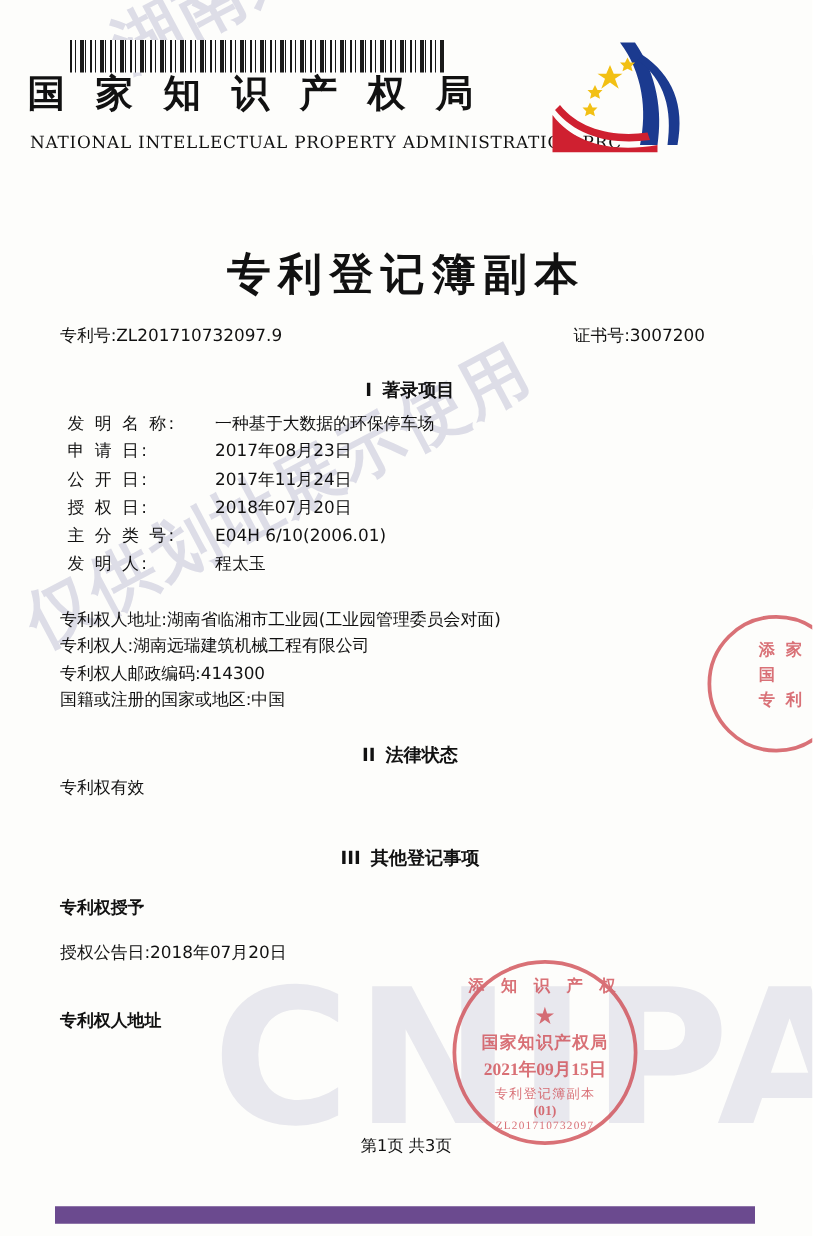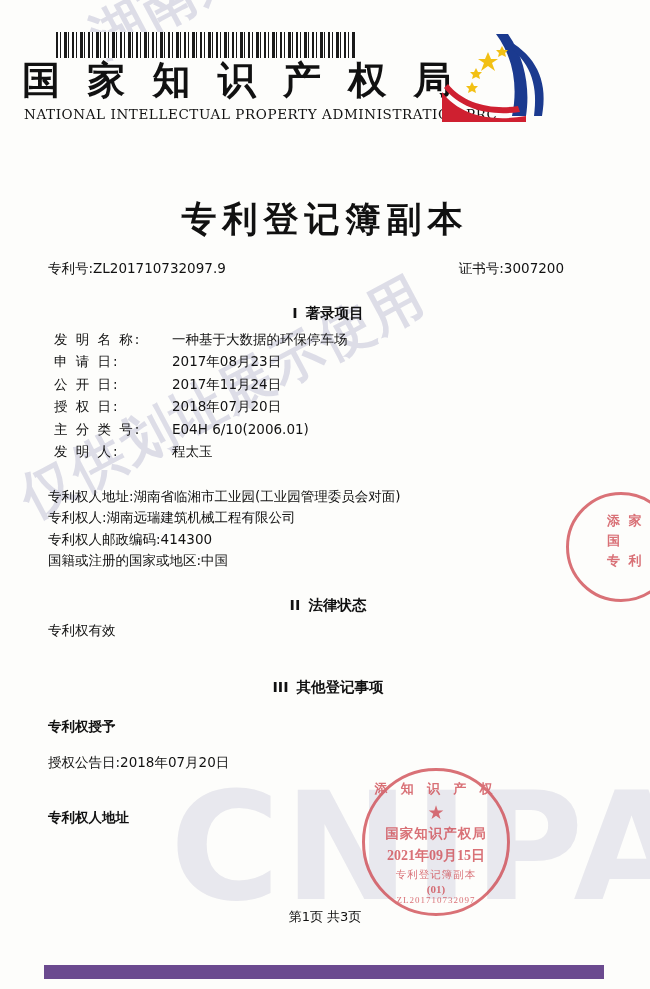--- a/index.html
+++ b/index.html
@@ -77,21 +77,21 @@
       #1a1a1a 8px, #1a1a1a 11px,
       #ffffff 11px, #ffffff 12px,
       #1a1a1a 12px, #1a1a1a 13px,
       #ffffff 13px, #ffffff 16px
     );
   }
   .org-cn {
     position: absolute;
     left: 22px;
     top: 55px;
-    font-size: 38px;
+    font-size: 30px;
     font-weight: bold;
     letter-spacing: 7px;
     color: #111;
     font-family: "DejaVu Sans", "Liberation Sans", sans-serif;
   }
   .org-en {
     position: absolute;
     left: 24px;
     top: 106px;
     font-size: 13.5px;

